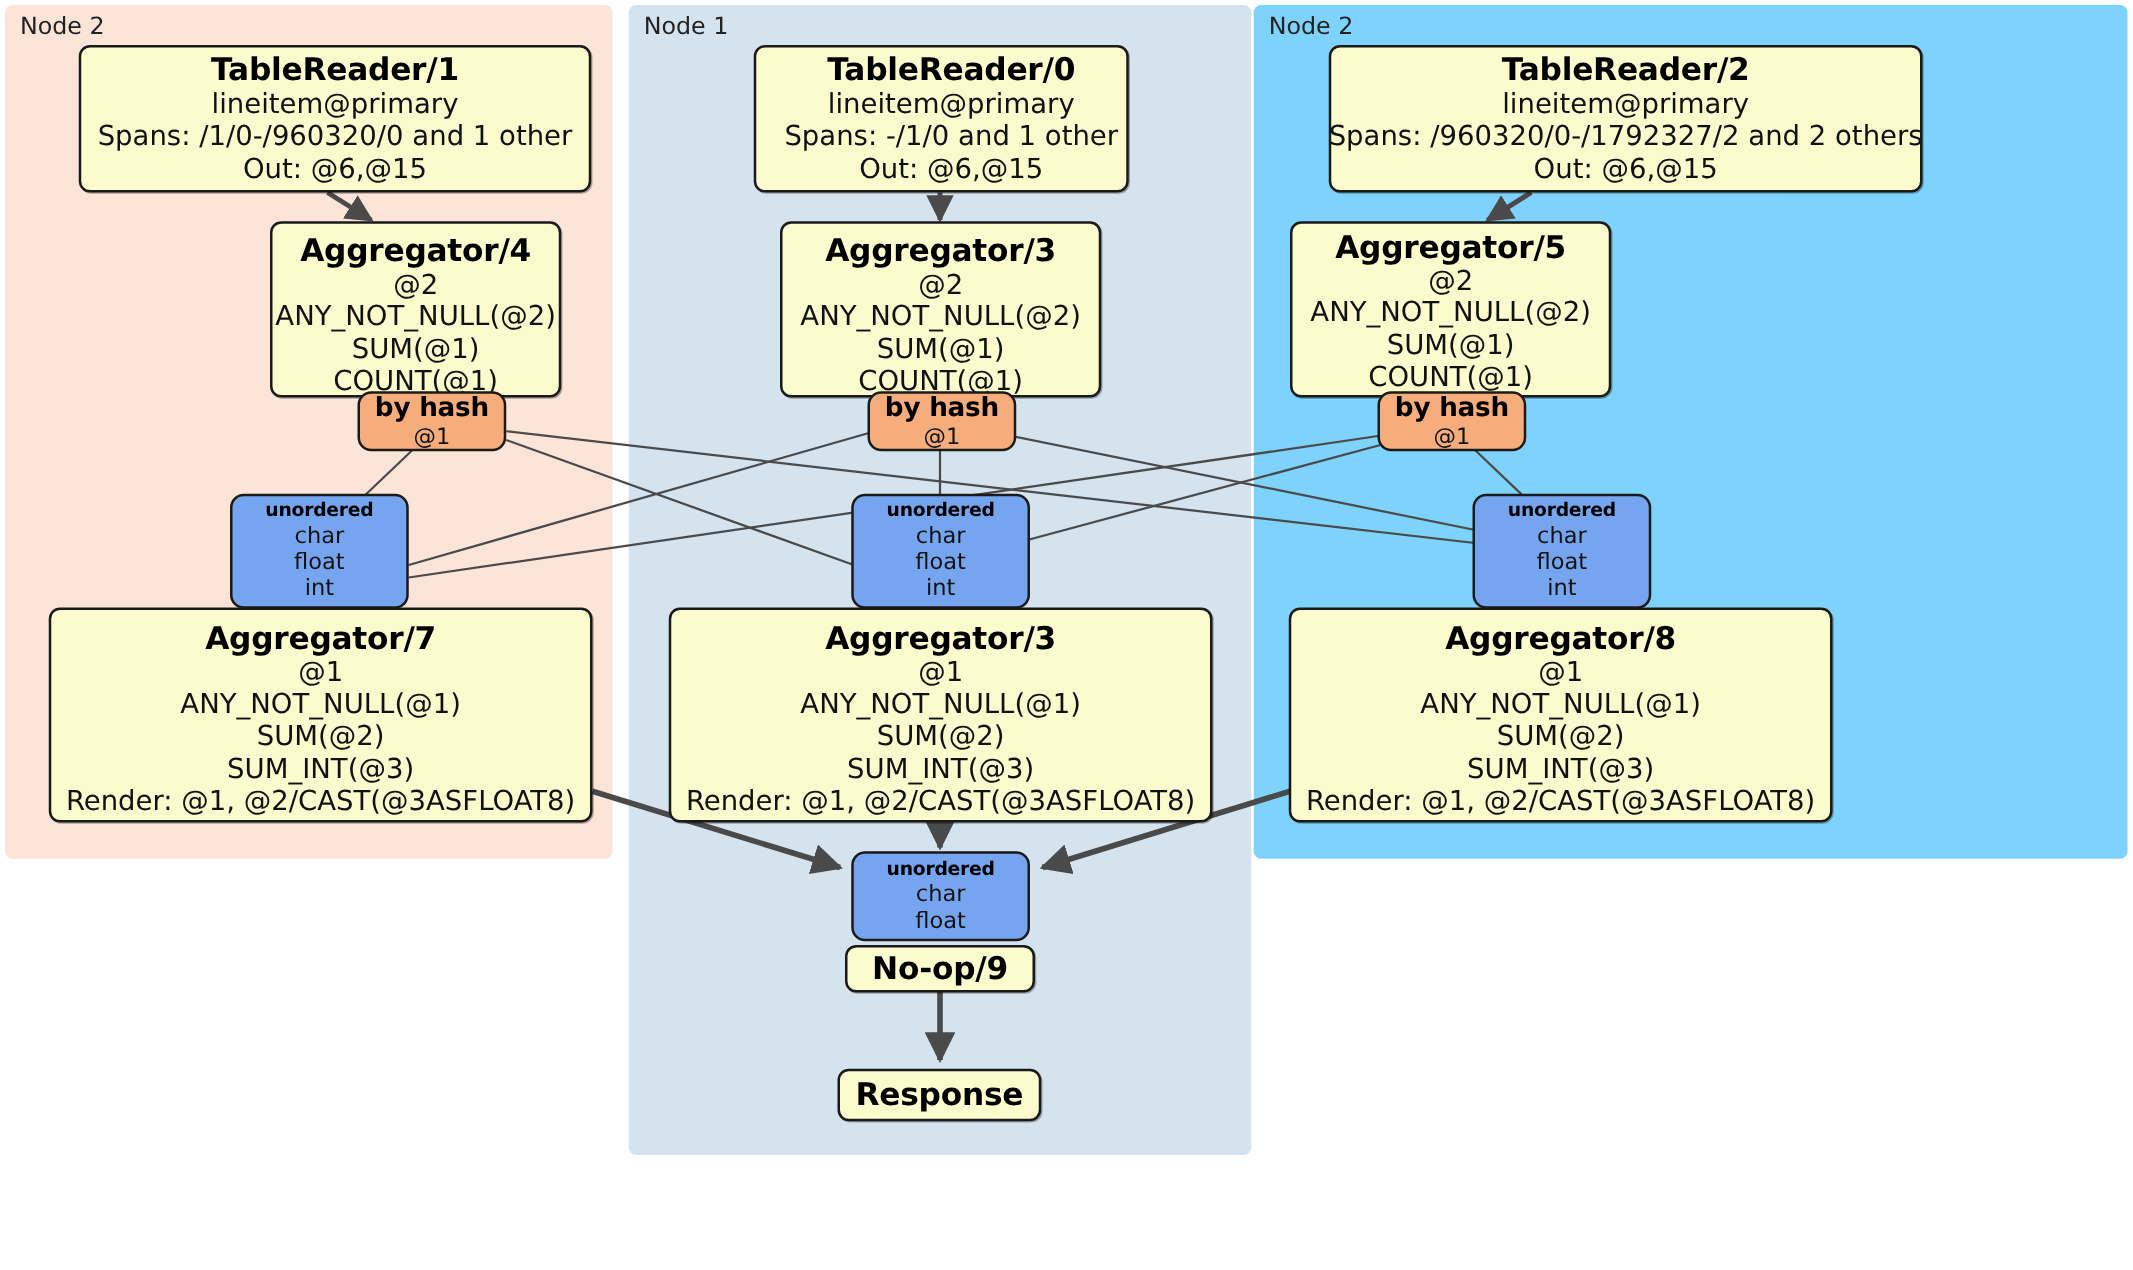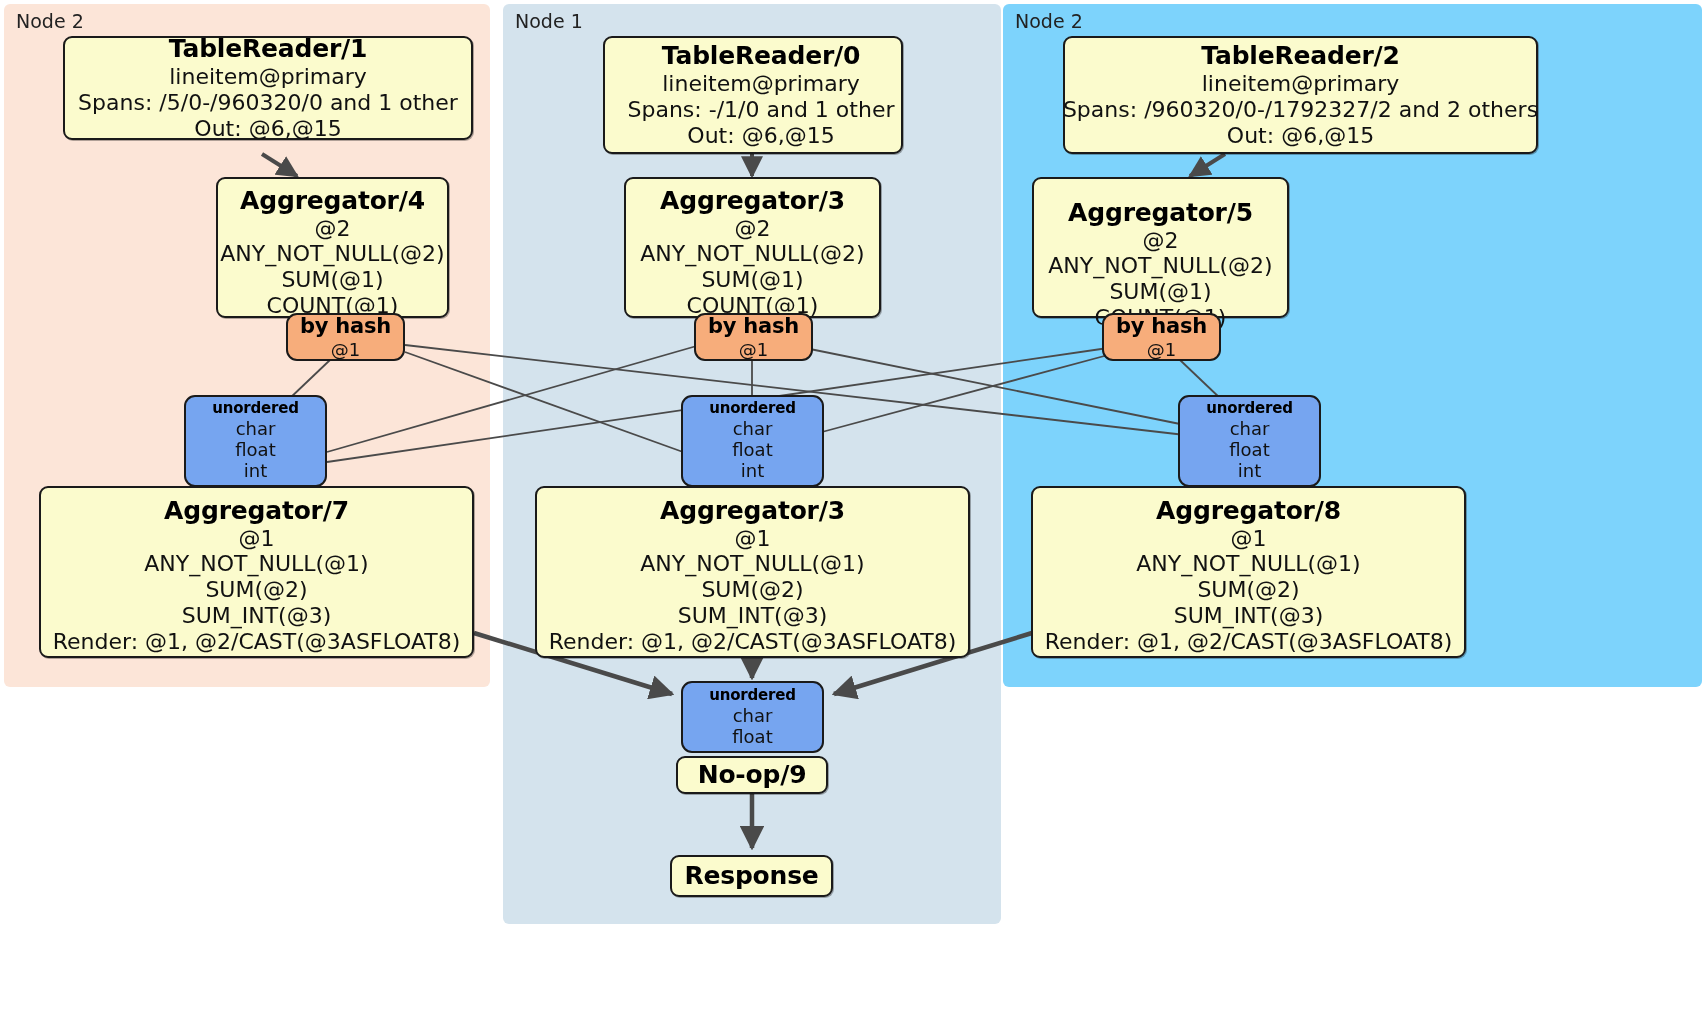--- a/index.html
+++ b/index.html
@@ -147,24 +147,24 @@
       <path d="M 1108,355 L 822,432" stroke-width="1.8"></path>
 
       <path d="M 474,633 L 672,694" stroke-width="4.5" marker-end="url(#ah)"></path>
       <path d="M 752,650 L 752,678" stroke-width="4.5" marker-end="url(#ah)"></path>
       <path d="M 1032,633 L 834,694" stroke-width="4.5" marker-end="url(#ah)"></path>
 
       <path d="M 752,792 L 752,848" stroke-width="4.5" marker-end="url(#ah)"></path>
     </g>
   </svg>
 
-  <div class="gbox proc" style="left:63px; top:36px; width:410px; height:104px;">
+  <div class="gbox proc" style="left:63px; top:36px; width:410px; height:118px;">
     <div class="ttl">TableReader/1</div>
     <div class="ln">lineitem@primary</div>
-    <div class="ln">Spans: /5/0-/960320/0 and 1 other</div>
+    <div class="ln">Spans: /1/0-/960320/0 and 1 other</div>
     <div class="ln">Out: @6,@15</div>
   </div>
 
   <div class="gbox proc" style="left:603px; top:36px; width:300px; height:118px;padding-left:16px;">
     <div class="ttl">TableReader/0</div>
     <div class="ln">lineitem@primary</div>
     <div class="ln">Spans: -/1/0 and 1 other</div>
     <div class="ln">Out: @6,@15</div>
   </div>
 
@@ -184,21 +184,21 @@
   </div>
 
   <div class="gbox proc" style="left:624px; top:177px; width:257px; height:141px; justify-content:flex-start; padding-top:7px;">
     <div class="ttl">Aggregator/3</div>
     <div class="ln">@2</div>
     <div class="ln">ANY_NOT_NULL(@2)</div>
     <div class="ln">SUM(@1)</div>
     <div class="ln">COUNT(@1)</div>
   </div>
 
-  <div class="gbox proc" style="left:1032px; top:177px; width:257px; height:141px; justify-content:flex-start; padding-top:19px;">
+  <div class="gbox proc" style="left:1032px; top:177px; width:257px; height:141px; justify-content:flex-start; padding-top:4px;">
     <div class="ttl">Aggregator/5</div>
     <div class="ln">@2</div>
     <div class="ln">ANY_NOT_NULL(@2)</div>
     <div class="ln">SUM(@1)</div>
     <div class="ln">COUNT(@1)</div>
   </div>
 
   <div class="gbox router" style="left:286px; top:313px; width:119px; height:48px;">
     <div class="ttl">by hash</div>
     <div class="ln">@1</div>

